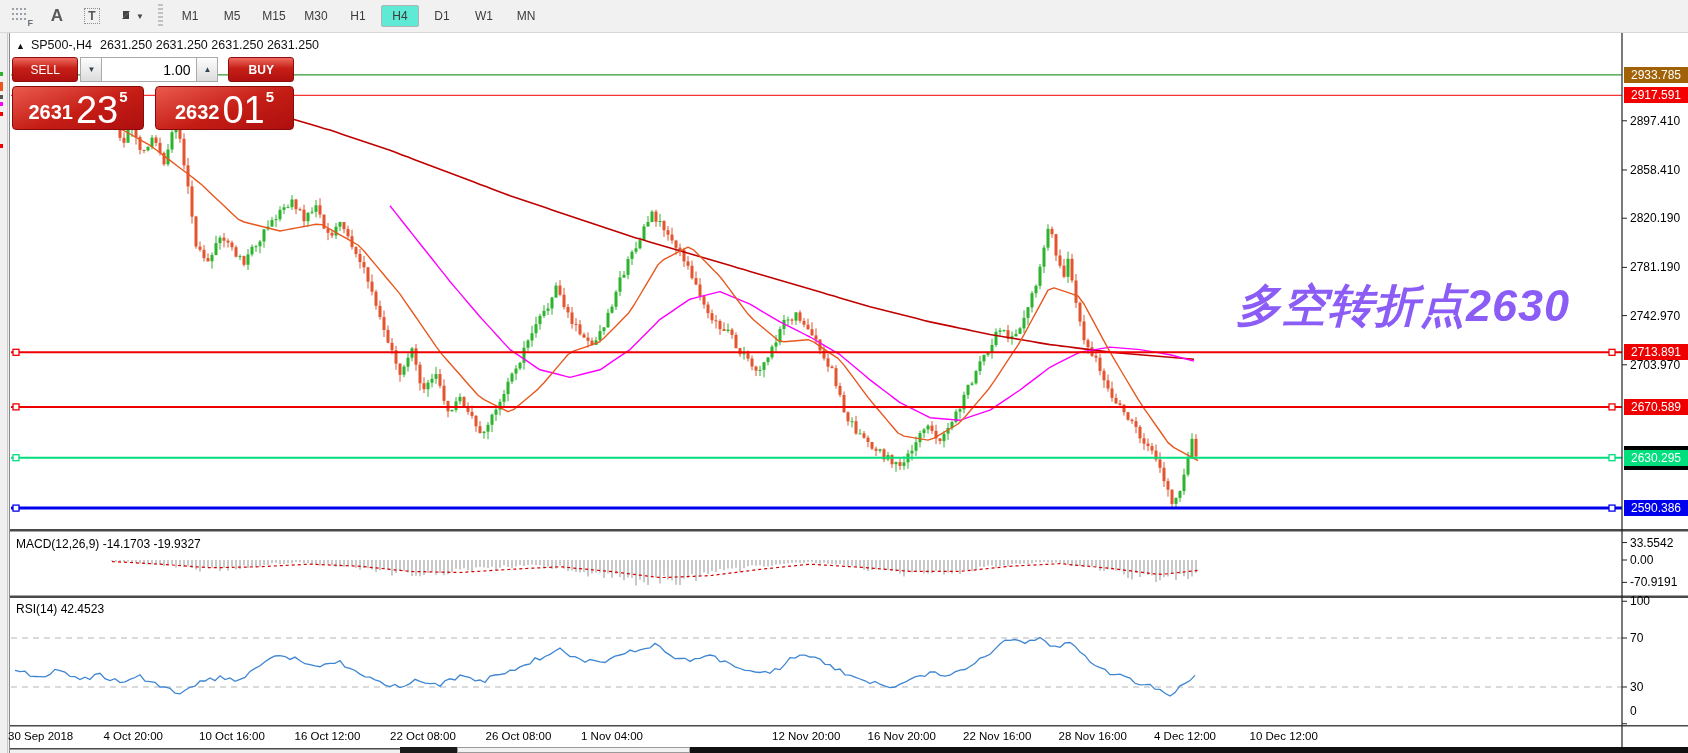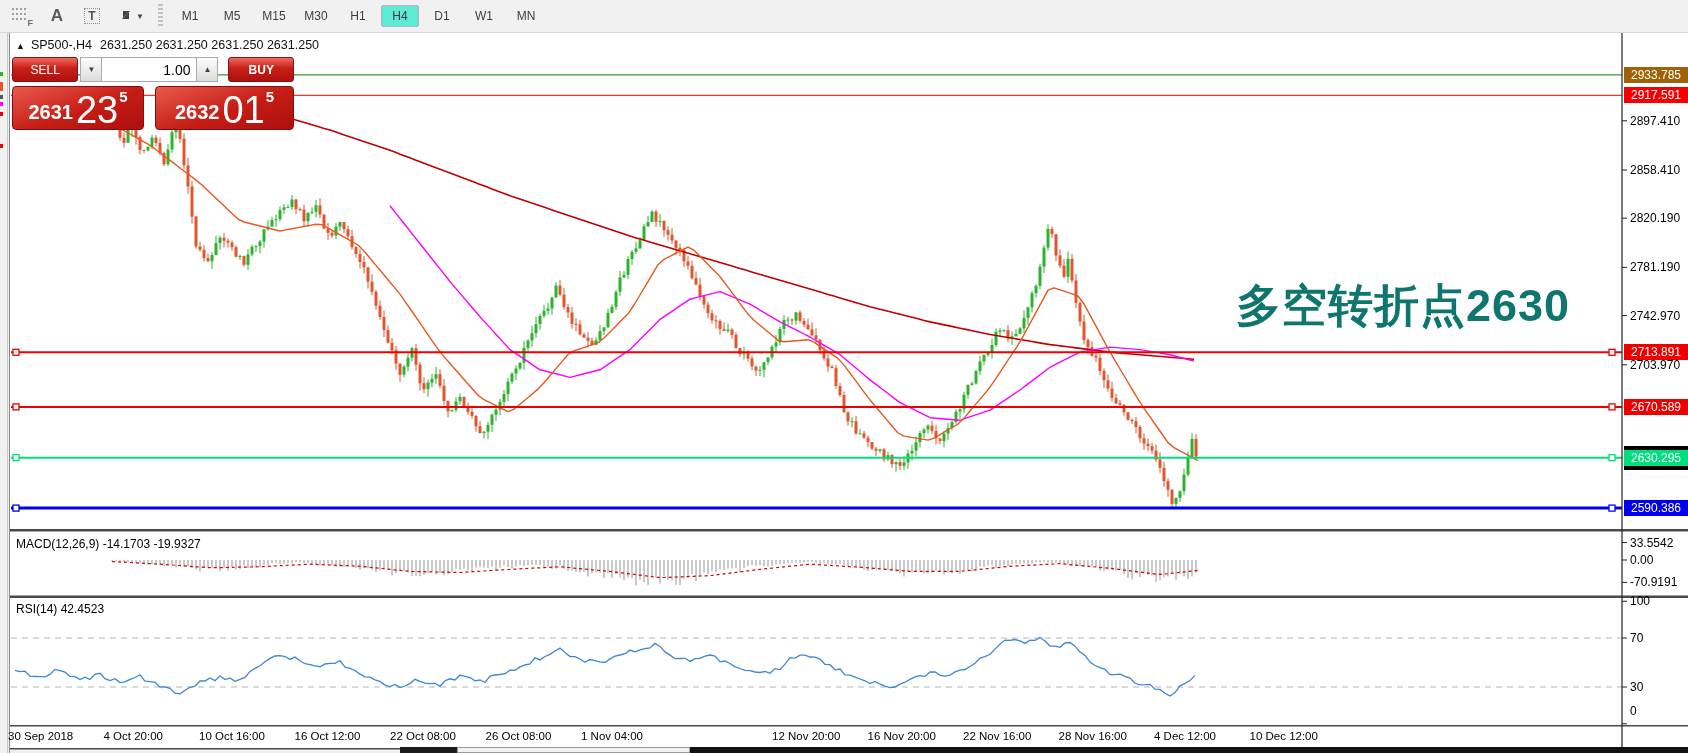--- a/index.html
+++ b/index.html
@@ -1031,21 +1031,21 @@
         <span class="p-sup">5</span>
       </div>
       <div id="buy-tile" class="price-tile">
         <span class="p-prefix">2632</span>
         <span class="p-big">01</span>
         <span class="p-sup">5</span>
       </div>
     </div>
   </div>
 
-  <div id="annotation" style="left: 1236px; top: 276px; color: #0f766e;">多空转折点2630</div>
+  <div id="annotation" style="left: 1236px; top: 276px; color: #8b5cf6; font-style: italic;">多空转折点2630</div>
 
   <div class="pane-label" style="left:16px;top:537px;">MACD(12,26,9) -14.1703 -19.9327</div>
   <div class="pane-label" style="left:16px;top:602px;">RSI(14) 42.4523</div>
 
   <div id="price-axis">
       <div class="price-tick" style="top: 113.782px;">2897.410</div>
       <div class="price-tick" style="top: 162.978px;">2858.410</div>
       <div class="price-tick" style="top: 211.189px;">2820.190</div>
       <div class="price-tick" style="top: 260.385px;">2781.190</div>
       <div class="price-tick" style="top: 308.596px;">2742.970</div>

